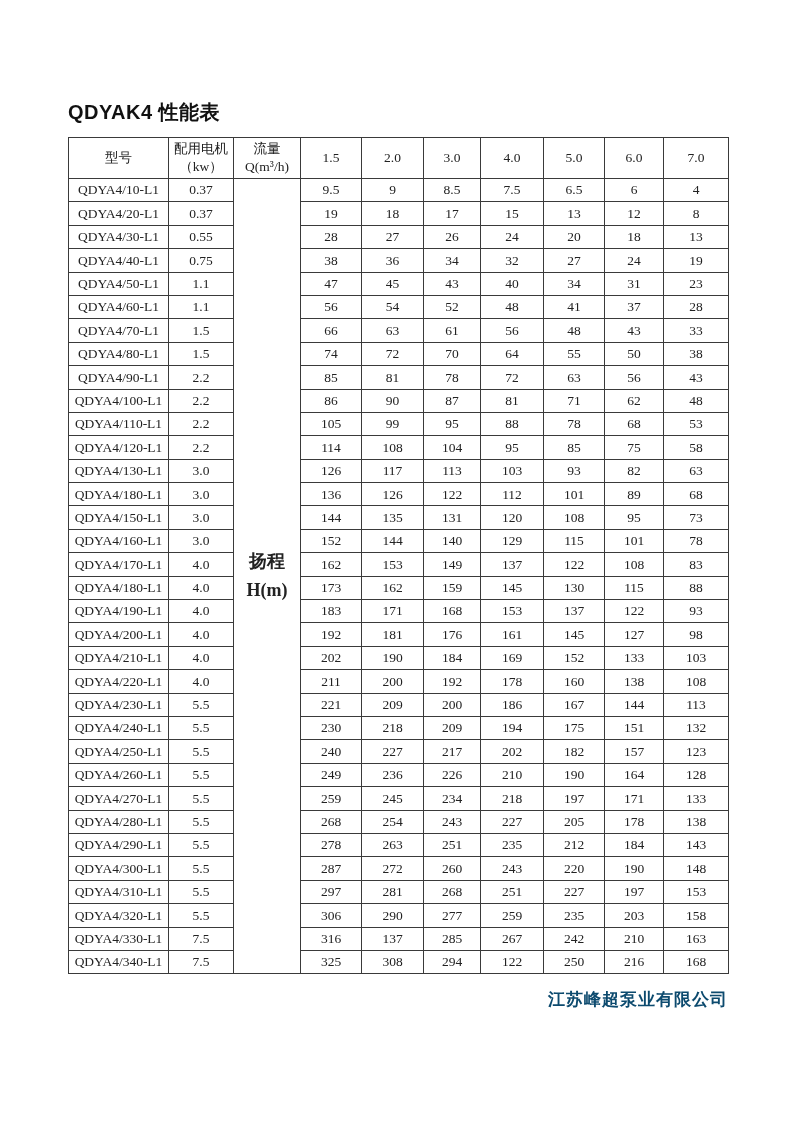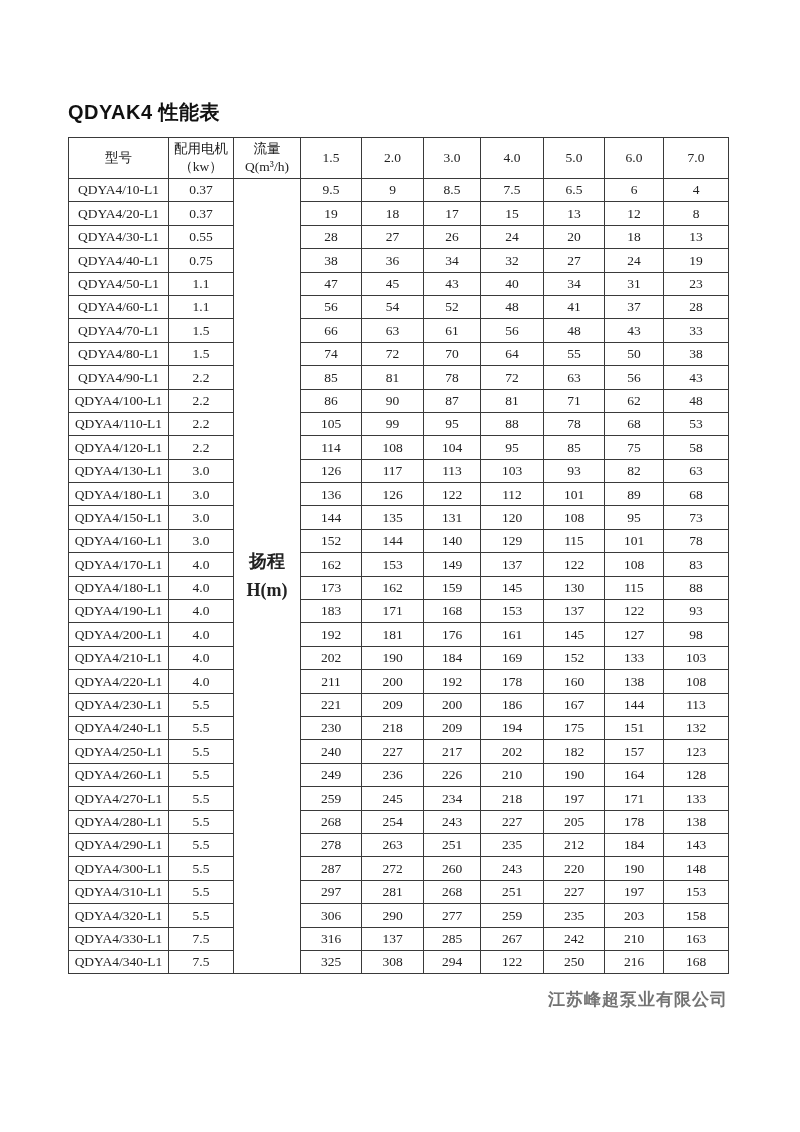--- a/index.html
+++ b/index.html
@@ -63,21 +63,21 @@
     vertical-align: middle;
     font-weight: bold;
   }
   .footer {
     position: absolute;
     right: 72px;
     top: 988px;
     font-family: "Liberation Sans", "DejaVu Sans", sans-serif;
     font-size: 17px;
     font-weight: bold;
-    color: #737373;
+    color: #0c4a6e;
     letter-spacing: 1px;
   }
 </style>
 </head>
 <body>
 
 <div class="page">
 
   <h1 class="title">QDYAK4 性能表</h1>
 

